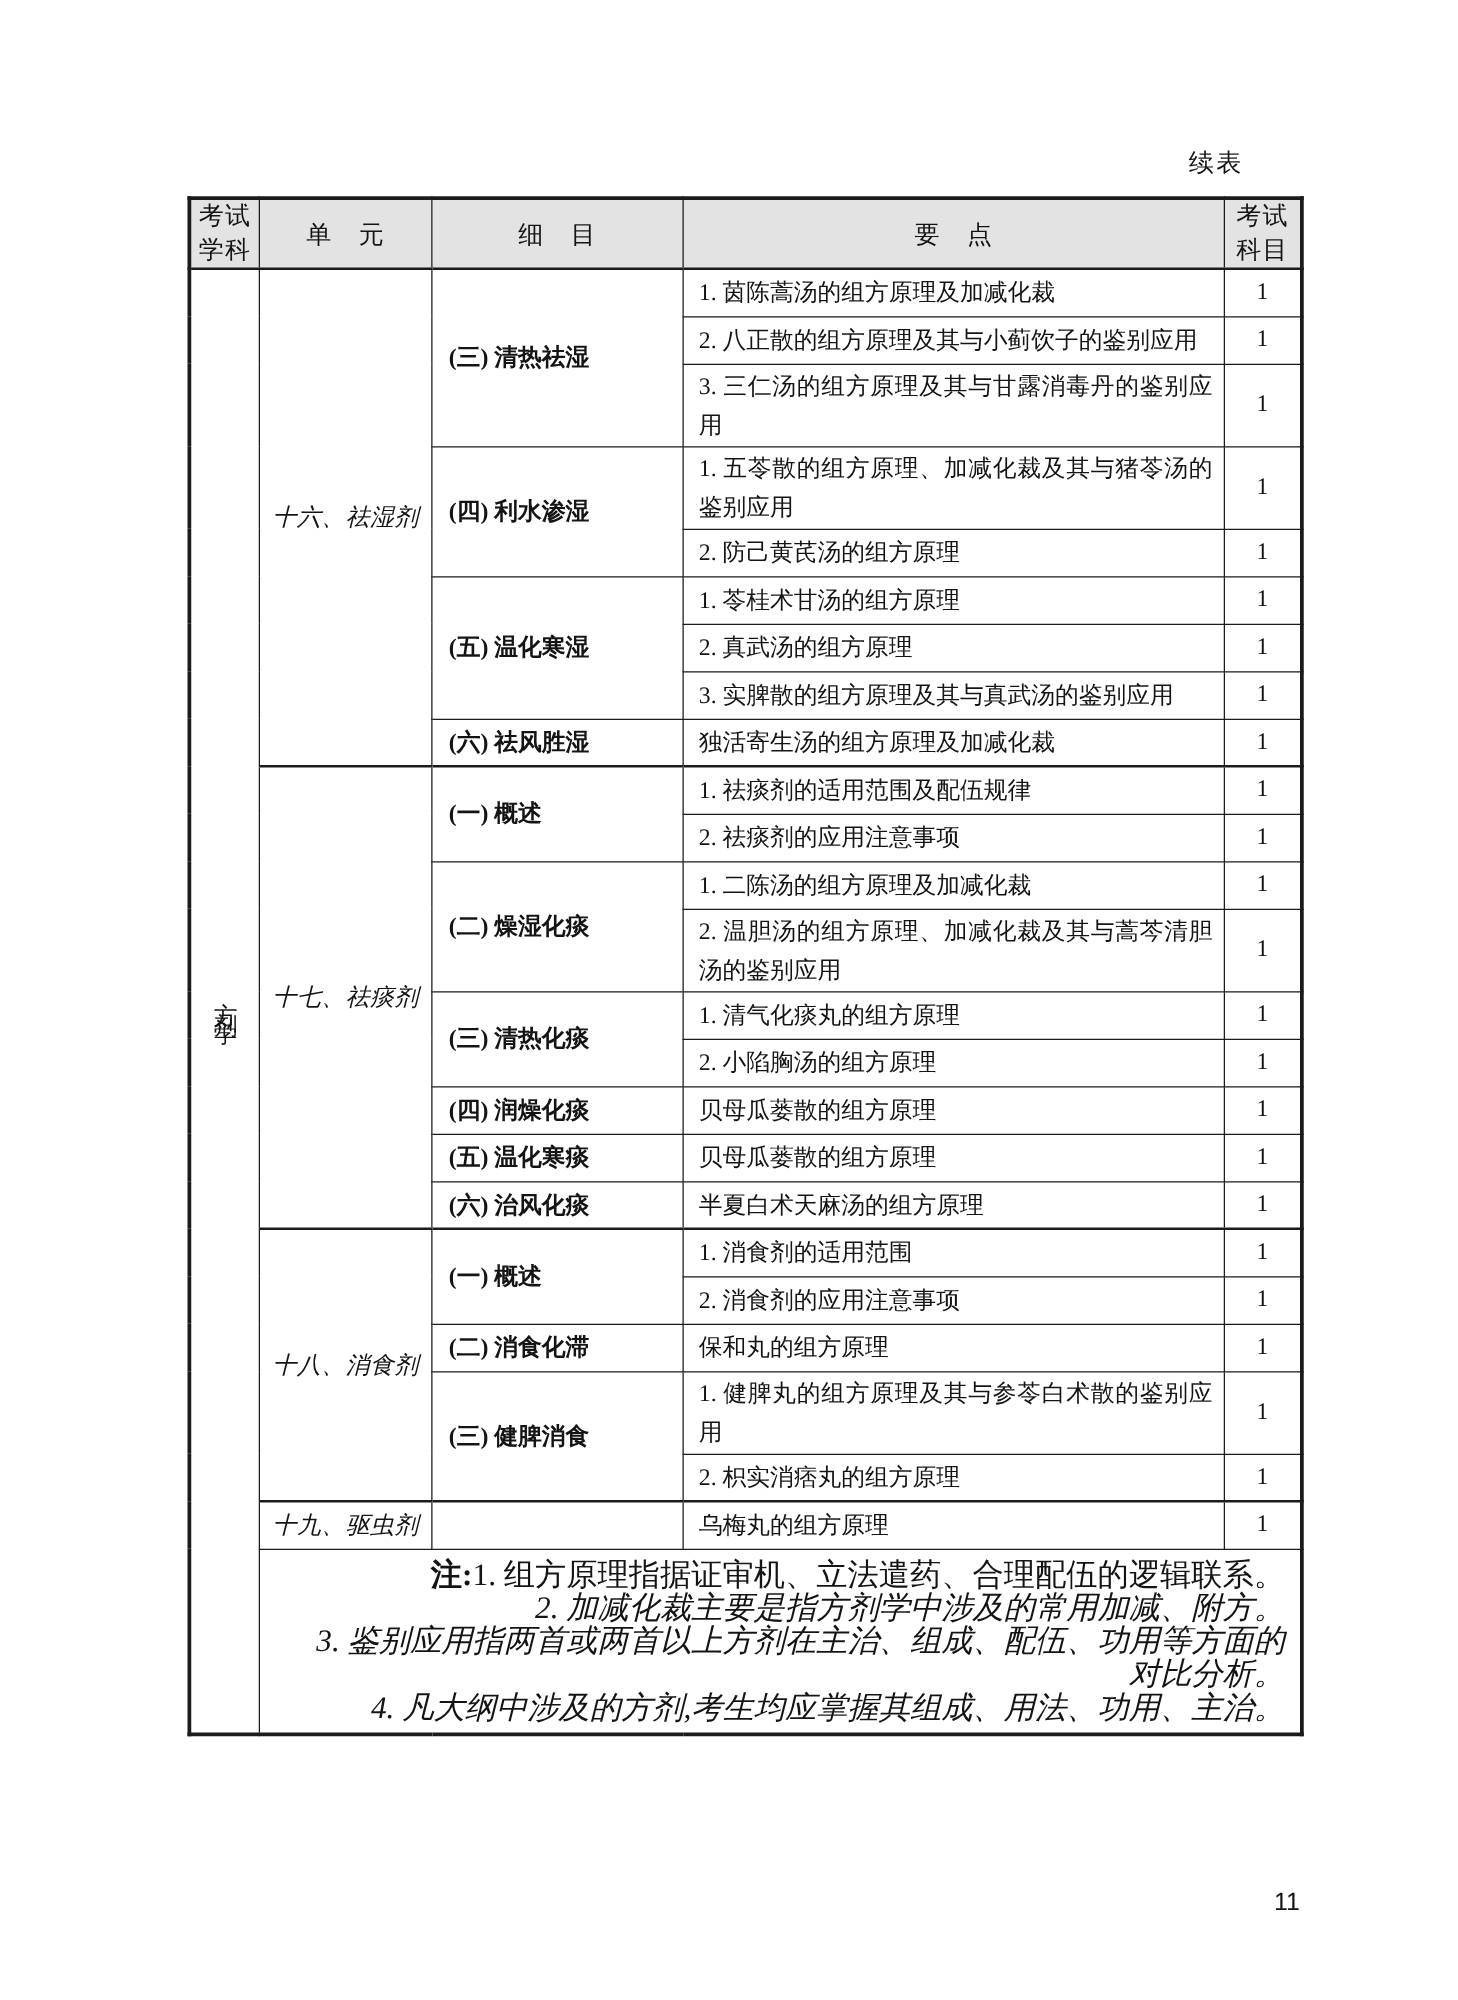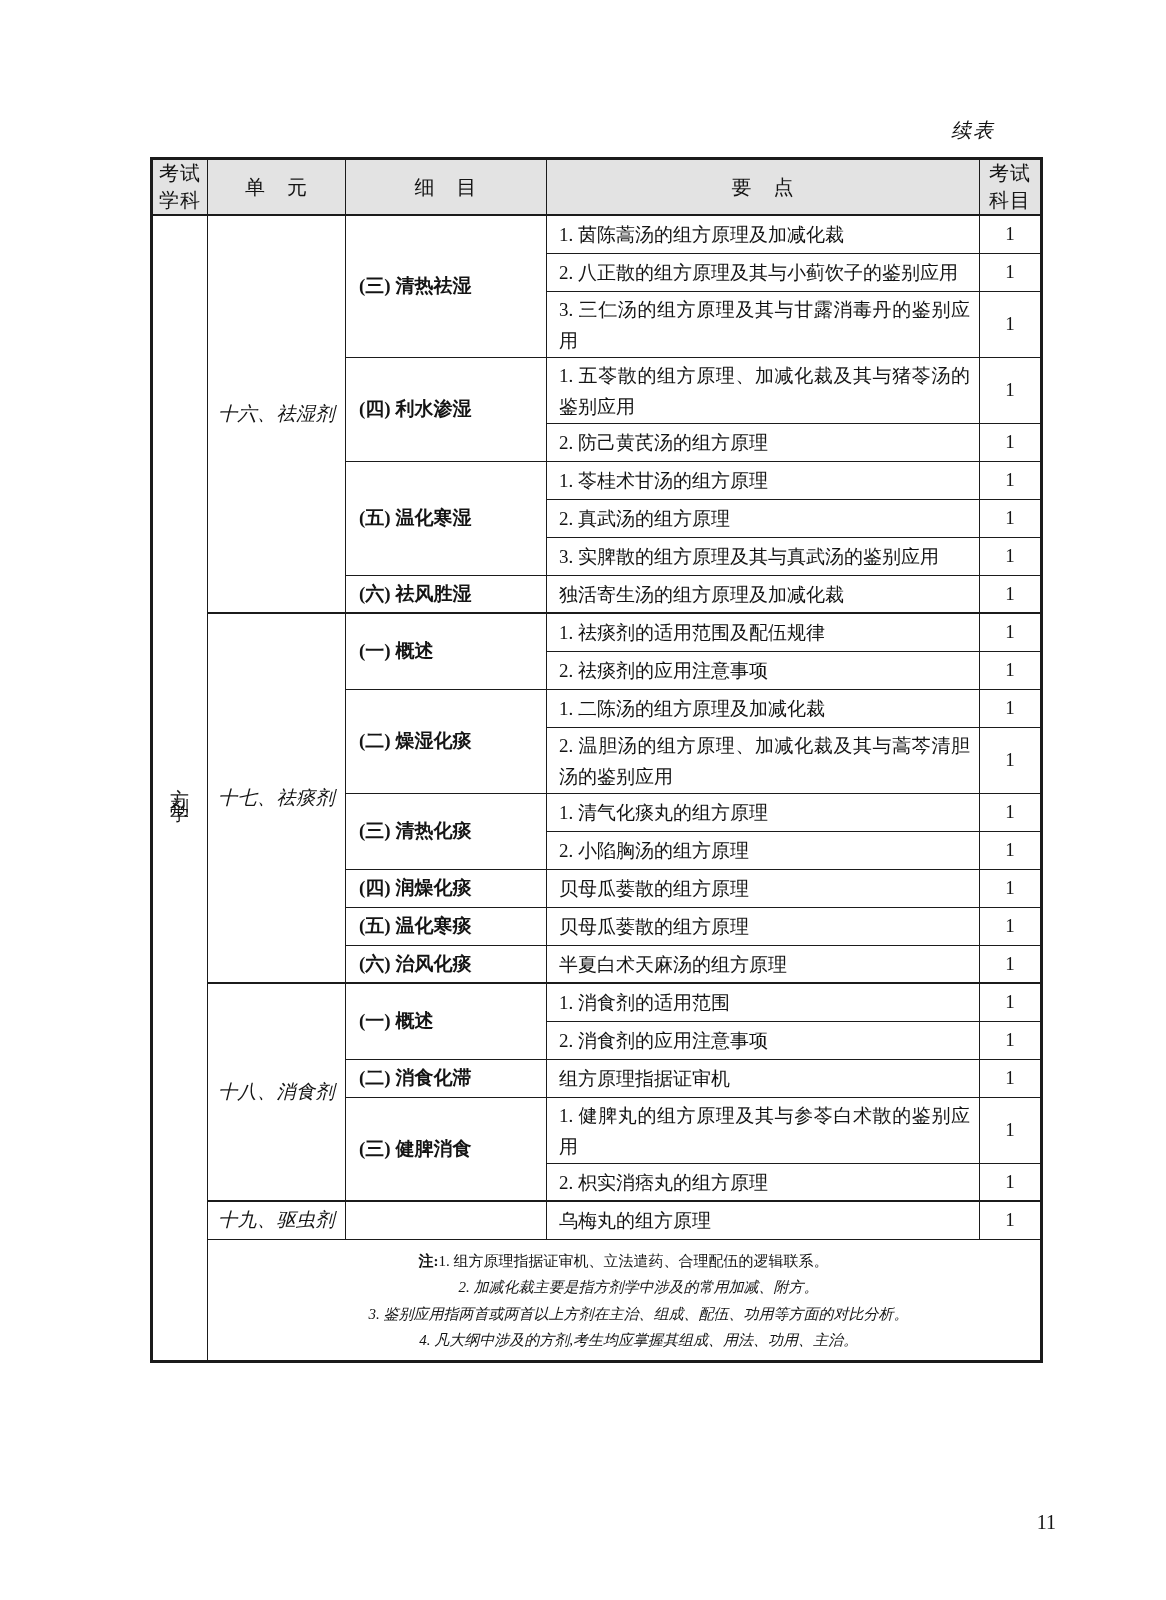--- a/index.html
+++ b/index.html
@@ -8,21 +8,21 @@
     --text:#141414;
   }
   *{box-sizing:border-box;}
   html,body{margin:0;padding:0;}
   body{
     width:1166px;height:1600px;position:relative;background:#ffffff;
     font-family:"Liberation Serif","DejaVu Serif",serif;color:var(--text);
   }
   .continued{
     position:absolute;top:117px;left:150px;width:845px;
-    text-align:right;font-size:20px;letter-spacing:2px;font-style:italic;
+    text-align:right;font-size:20px;letter-spacing:2px;
   }
   table.syllabus{
     position:absolute;top:157px;left:150px;width:890px;
     border-collapse:collapse;table-layout:fixed;
     border:3px solid var(--border);
   }
   th,td{border:1px solid var(--border);font-weight:normal;padding:0;}
   thead tr{height:52px;margin-top:19px;}
   th{
     background:var(--header_bg);font-size:20px;text-align:center;
@@ -40,26 +40,26 @@
     letter-spacing:8px;display:inline-block;line-height:1;
   }
   .unit-cell{text-align:center;letter-spacing:0.5px;font-style:italic;}
   .detail-cell{padding-left:13px;text-align:left;font-weight:bold;}
   .point-cell{
     padding:2px 9px 1px 12px;line-height:31px;
     text-align:justify;text-justify:inter-ideograph;
   }
   .no-cell{text-align:center;}
   .note-cell{padding:8px 12px 6px 11px;vertical-align:top;}
-  .note-line{font-size:15px;line-height:26.5px;text-align:center;}
+  .note-line{font-size:25px;line-height:26.5px;text-align:right;}
   .note-line.indented{padding-left:30px;font-style:italic;}
   .note-label{font-weight:bold;}
   .page-number{
-    position:absolute;top:1511px;left:166px;width:890px;text-align:right;
-    font-family:Liberation Serif, serif;font-size:20px;
+    position:absolute;top:1511px;left:150px;width:890px;text-align:right;
+    font-family:Liberation Sans, sans-serif;font-size:20px;
   }
 </style>
 </head>
 <body>
 
 <div class="continued">续表</div>
 
 <table class="syllabus">
   <colgroup>
     <col style="width:56px">
@@ -177,21 +177,21 @@
       <td class="detail-cell" rowspan="2">(一) 概述</td>
       <td class="point-cell">1. 消食剂的适用范围</td>
       <td class="no-cell">1</td>
     </tr>
     <tr class="r38">
       <td class="point-cell">2. 消食剂的应用注意事项</td>
       <td class="no-cell">1</td>
     </tr>
     <tr class="r38">
       <td class="detail-cell">(二) 消食化滞</td>
-      <td class="point-cell">组方原理指据证审机</td>
+      <td class="point-cell">保和丸的组方原理</td>
       <td class="no-cell">1</td>
     </tr>
     <tr class="r66">
       <td class="detail-cell" rowspan="2">(三) 健脾消食</td>
       <td class="point-cell">1. 健脾丸的组方原理及其与参苓白术散的鉴别应用</td>
       <td class="no-cell">1</td>
     </tr>
     <tr class="r38">
       <td class="point-cell">2. 枳实消痞丸的组方原理</td>
       <td class="no-cell">1</td>

